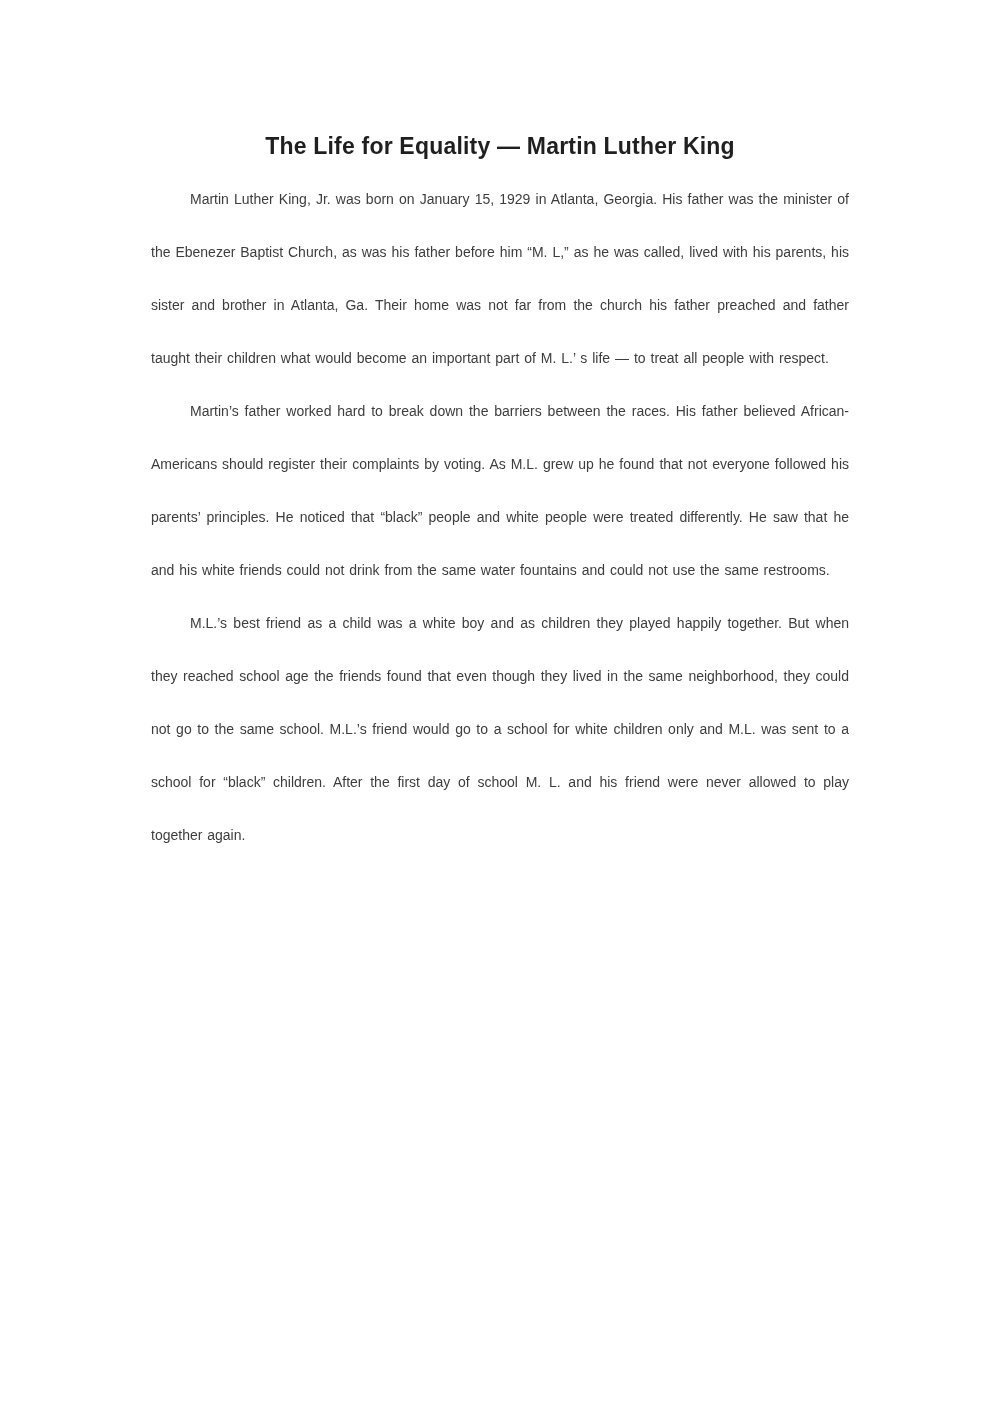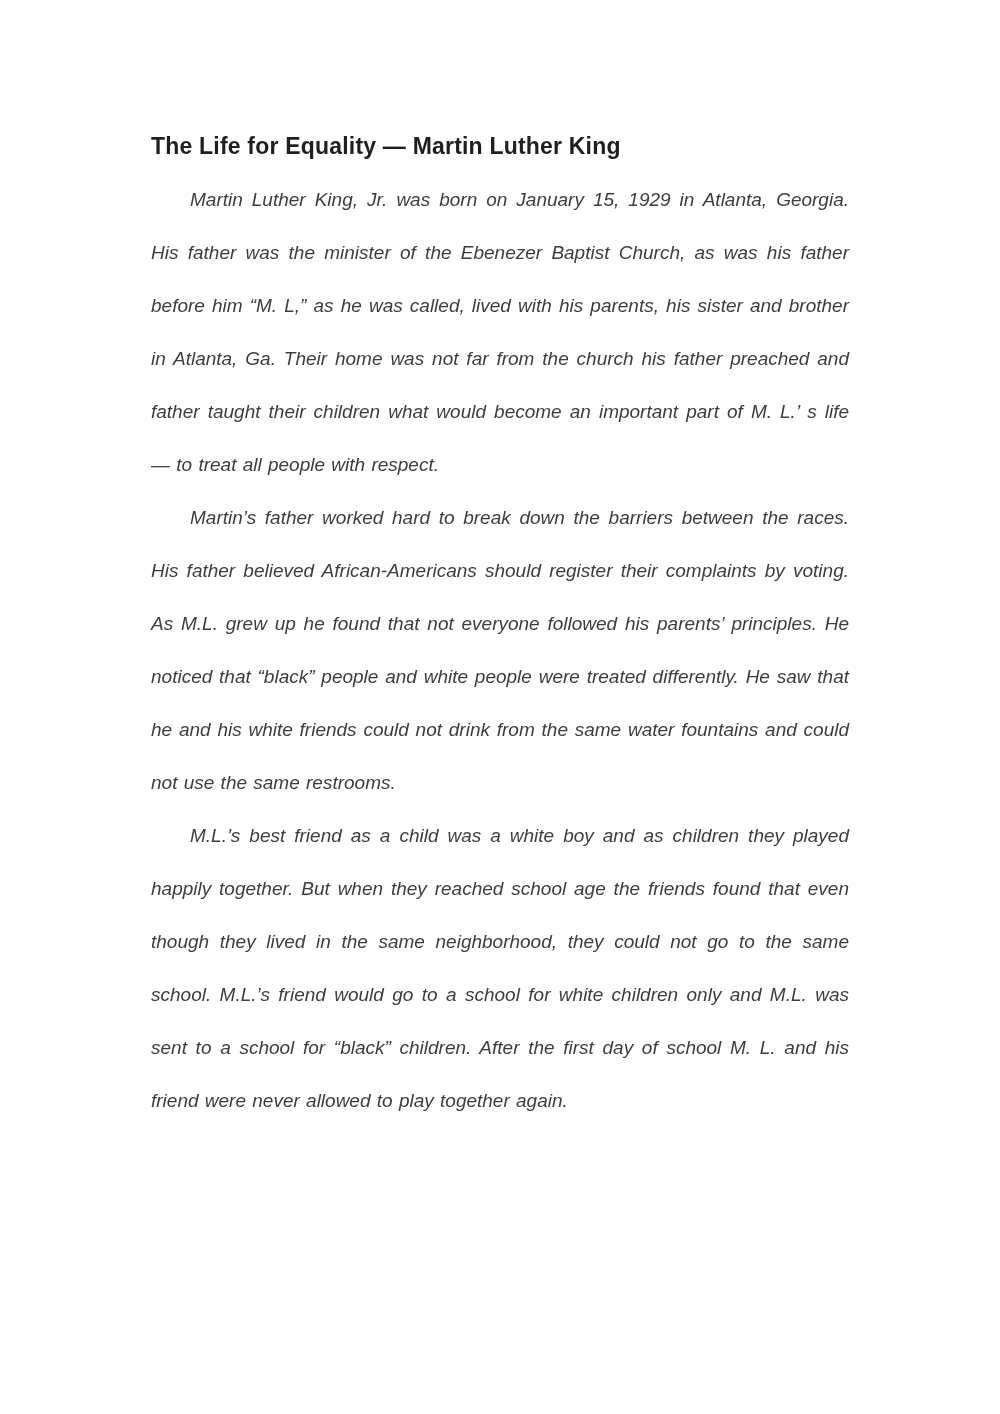--- a/index.html
+++ b/index.html
@@ -20,34 +20,33 @@
     position: absolute;
     top: 120px;
     left: 151px;
     width: 698px;
   }
   .doc-title {
     margin: 0;
     font-size: 23px;
     font-weight: 700;
     color: #1f1f1f;
-    text-align: left;
+    text-align: center;
     line-height: 53px;
     letter-spacing: 0.2px;
   }
   .doc-paragraph {
     margin: 0;
-    font-size: 19px;
+    font-size: 14px;
     font-weight: 400;
     color: #3d3d3d;
     line-height: 53px;
     text-align: justify;
     text-indent: 39px;
     word-spacing: 1px;
-    font-style: italic;
   }
 </style>
 </head>
 <body>
 
 <div class="page">
   <div class="content">
     <h1 class="doc-title">The Life for Equality — Martin Luther King</h1>
     <p class="doc-paragraph">Martin Luther King, Jr. was born on January 15, 1929 in Atlanta, Georgia. His father was the minister of the Ebenezer Baptist Church, as was his father before him “M. L,” as he was called, lived with his parents, his sister and brother in Atlanta, Ga. Their home was not far from the church his father preached and father taught their children what would become an important part of M. L.’ s life — to treat all people with respect.</p>
     <p class="doc-paragraph">Martin’s father worked hard to break down the barriers between the races. His father believed African-Americans should register their complaints by voting. As M.L. grew up he found that not everyone followed his parents’ principles. He noticed that “black” people and white people were treated differently. He saw that he and his white friends could not drink from the same water fountains and could not use the same restrooms.</p>

